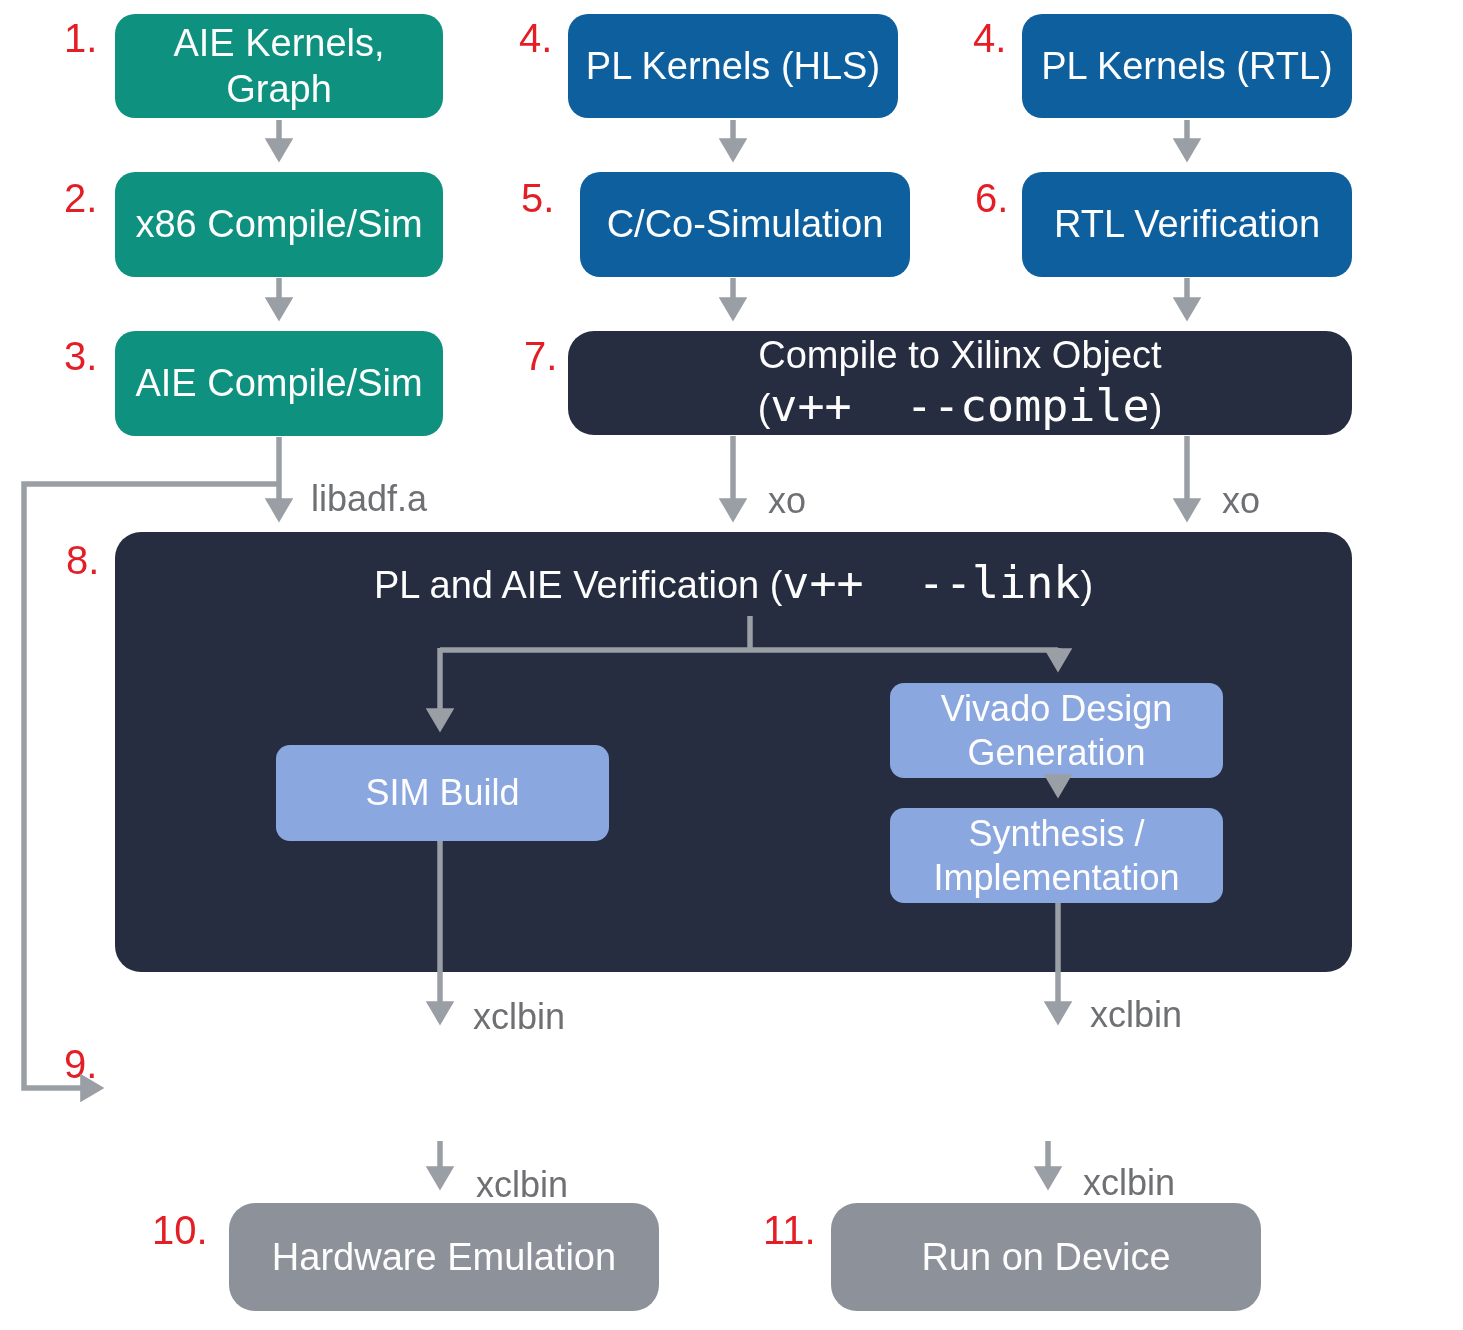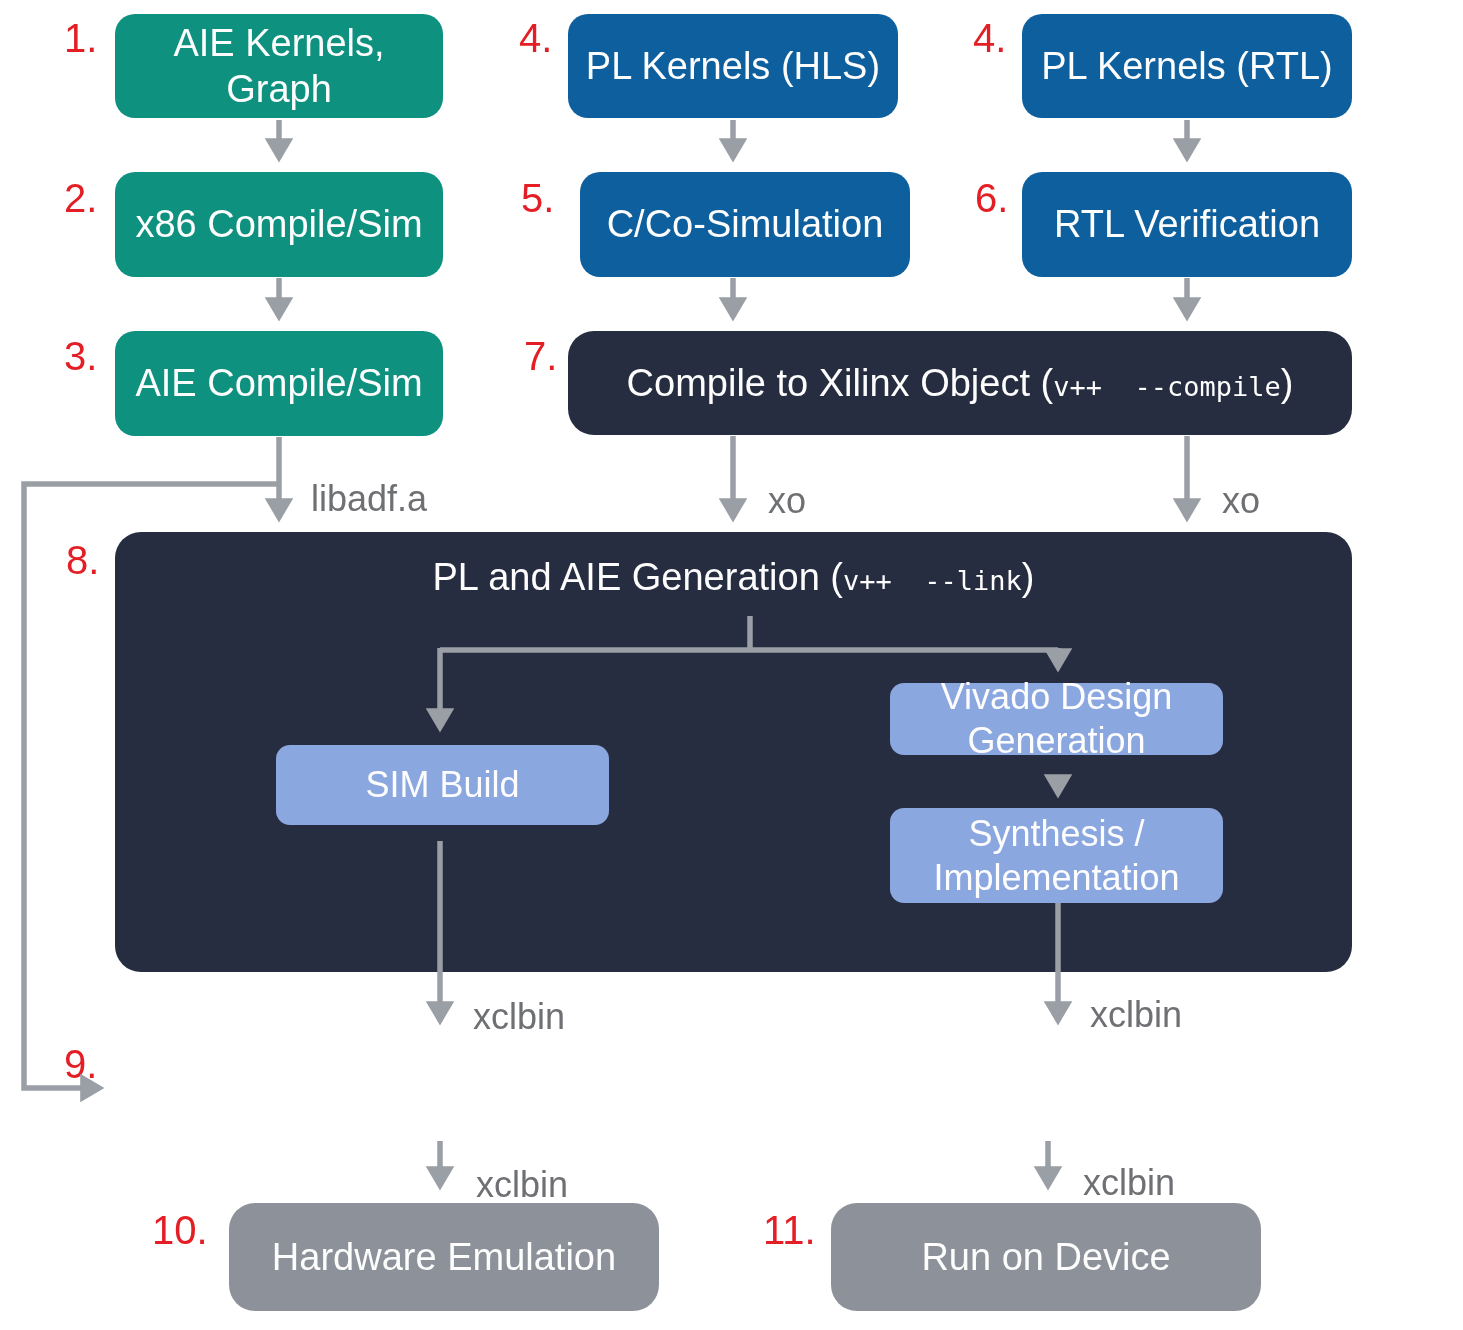--- a/index.html
+++ b/index.html
@@ -17,21 +17,21 @@
   .navy{background:var(--navy);border-radius:26px;}
   .lblue{background:var(--light-blue);border-radius:14px;font-size:36px;}
   .grayb{background:var(--gray-box);border-radius:26px;}
   .container-box{position:absolute;background:var(--navy);border-radius:26px;}
   .container-title{
     position:absolute;left:0;top:24px;width:100%;text-align:center;
     color:var(--box-text,#fdfdfd);font-size:38px;
   }
   .mono{
     font-family:"DejaVu Sans Mono","Liberation Mono",monospace;
-    font-size:27px;white-space:pre;
+    font-size:45px;white-space:pre;
   }
   .step{
     position:absolute;color:var(--step-number);font-size:40px;line-height:1;
   }
   .elabel{
     position:absolute;color:var(--edge-label);font-size:36px;line-height:1;margin-top:11px;
   }
   svg.wires{position:absolute;left:0;top:0;pointer-events:none;}
 </style>
 </head>
@@ -73,27 +73,27 @@
   </div>
 
   <div class="box teal" style="left:115px;top:331px;width:328px;height:105px;">
     <span>AIE Compile/Sim</span>
   </div>
   <div class="box navy" style="left:568px;top:331px;width:784px;height:104px;">
     <span><span>Compile to Xilinx Object (</span><span class="mono">v++  --compile</span><span>)</span></span>
   </div>
 
   <div class="container-box" style="left:115px;top:532px;width:1237px;height:440px;">
-    <div class="container-title"><span>PL and AIE Generation (</span><span class="mono">v++  --link</span><span>)</span></div>
+    <div class="container-title"><span>PL and AIE Verification (</span><span class="mono">v++  --link</span><span>)</span></div>
   </div>
 
-  <div class="box lblue" style="left:276px;top:745px;width:333px;height:80px;">
+  <div class="box lblue" style="left:276px;top:745px;width:333px;height:96px;">
     <span>SIM Build</span>
   </div>
-  <div class="box lblue" style="left:890px;top:683px;width:333px;height:72px;">
+  <div class="box lblue" style="left:890px;top:683px;width:333px;height:95px;">
     <span>Vivado Design Generation</span>
   </div>
   <div class="box lblue" style="left:890px;top:808px;width:333px;height:95px;">
     <span>Synthesis / Implementation</span>
   </div>
 
 
   <div class="box grayb" style="left:229px;top:1203px;width:430px;height:108px;">
     <span>Hardware Emulation</span>
   </div>

